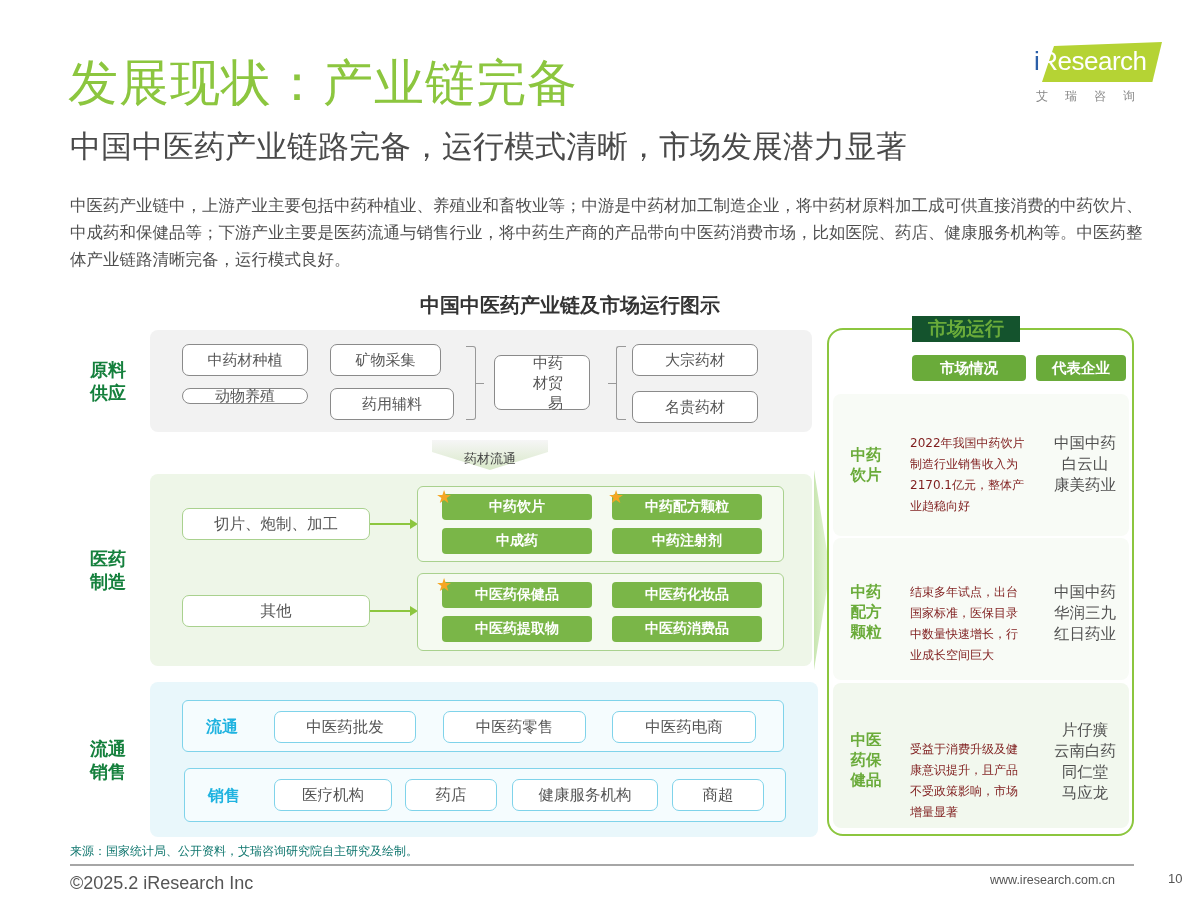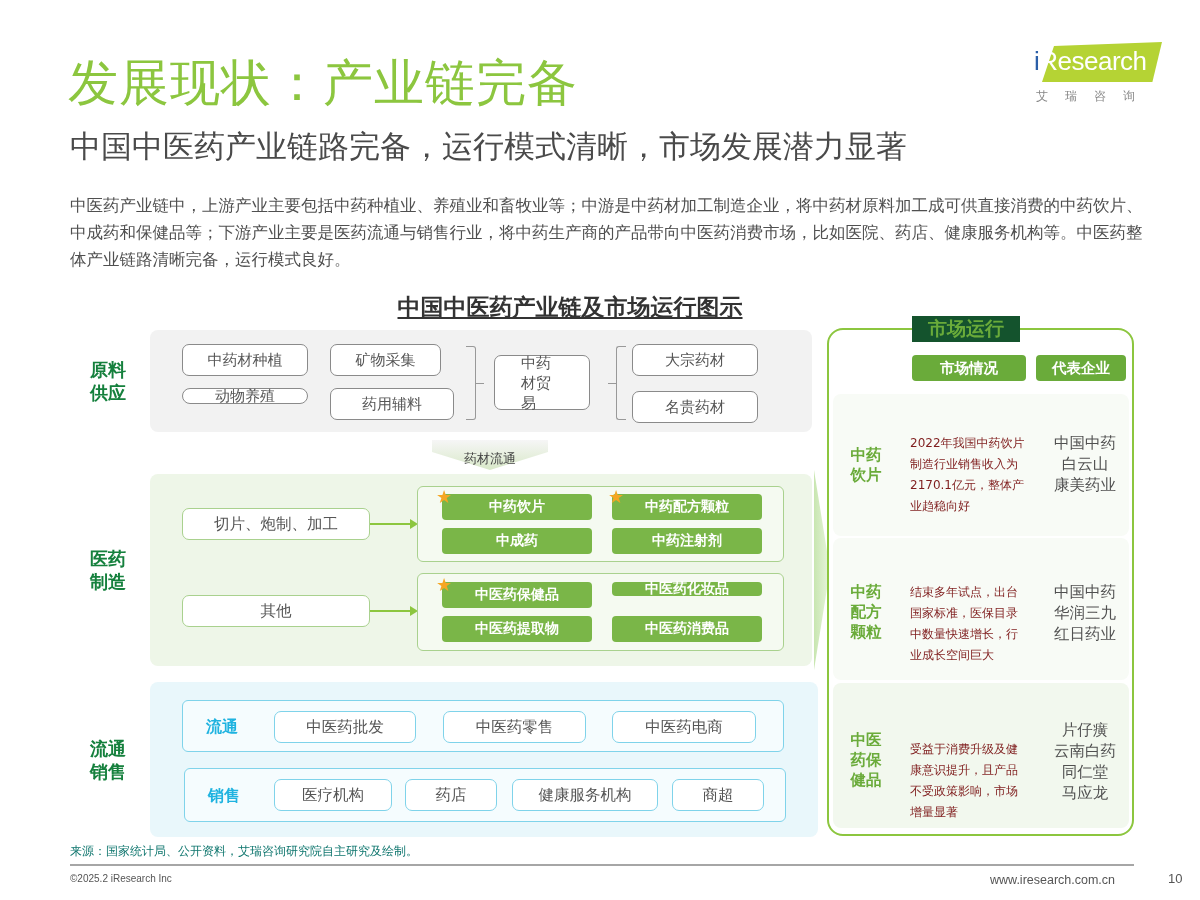--- a/index.html
+++ b/index.html
@@ -10,26 +10,26 @@
   .title { left: 68px; top: 50px; font-size: 50px; color: #8cc63f; letter-spacing: 1px; white-space: nowrap; }
   .subtitle { left: 70px; top: 126px; font-size: 31px; color: #4a4a4a; white-space: nowrap; }
   .intro { left: 70px; top: 192px; width: 1080px; font-size: 16.5px; line-height: 27px; color: #505050; }
 
   .logo { left: 1030px; top: 38px; width: 140px; height: 70px; }
   .logo-bg { position: absolute; left: 12px; top: 4px; width: 120px; height: 40px; background: #b5d334; clip-path: polygon(10% 10%, 100% 0, 92% 100%, 0 100%); }
   .logo-text { position: absolute; left: 4px; top: 8px; font-size: 26px; color: #ffffff; font-family: "Liberation Sans", sans-serif; letter-spacing: -0.5px; }
   .logo-text .i { color: #2b5fa8; }
   .logo-cn { position: absolute; left: 6px; top: 50px; font-size: 12px; color: #888; letter-spacing: 17px; white-space: nowrap; }
 
-  .chart-title { left: 320px; top: 292px; width: 500px; text-align: center; font-size: 23px; font-weight: bold; color: #333; text-decoration: underline; }
+  .chart-title { left: 320px; top: 292px; width: 500px; text-align: center; font-size: 20px; font-weight: bold; color: #333; }
 
   .row-label { font-size: 18px; font-weight: bold; color: #15803d; line-height: 23px; text-align: center; width: 60px; }
 
   .panel-raw { left: 150px; top: 330px; width: 662px; height: 102px; background: #f2f2f2; border-radius: 8px; }
-  .box-outline { border: 1.5px solid #8a8a8a; border-radius: 7px; background: #fff; font-size: 15px; color: #555; display: flex; align-items: center; justify-content: center; text-align: left; line-height: 20px; }
+  .box-outline { border: 1.5px solid #8a8a8a; border-radius: 7px; background: #fff; font-size: 15px; color: #555; display: flex; align-items: center; justify-content: center; text-align: right; line-height: 20px; }
   .bracket-r { border: 1.2px solid #999; border-left: none; width: 10px; height: 74px; border-radius: 0 3px 3px 0; }
   .bracket-l { border: 1.2px solid #999; border-right: none; width: 10px; height: 74px; border-radius: 3px 0 0 3px; }
   .tick { width: 8px; height: 1.2px; background: #999; }
 
   .flow-arrow { left: 432px; top: 440px; width: 116px; height: 30px; }
   .flow-arrow-shape { position: absolute; left: 0; top: 0; width: 116px; height: 30px; background: linear-gradient(#f6f6f6, #d8e8c8); clip-path: polygon(0 0, 100% 0, 100% 40%, 50% 100%, 0 40%); }
   .flow-arrow-label { position: absolute; left: 0; top: 10px; width: 116px; text-align: center; font-size: 13px; color: #444; }
 
   .panel-mfg { left: 150px; top: 474px; width: 662px; height: 192px; background: #eef6e8; border-radius: 8px; }
   .box-green-outline { border: 1.5px solid #a9d18e; border-radius: 7px; background: #fff; font-size: 15.5px; color: #555; display: flex; align-items: center; justify-content: center; }
@@ -51,21 +51,21 @@
   .market-title { left: 912px; top: 316px; width: 108px; background: #14532d; text-align: center; font-size: 19px; font-weight: bold; color: #6aab3a; }
   .hdr { background: #6aab3a; color: #fff; font-weight: bold; font-size: 14.5px; border-radius: 4px; display: flex; align-items: center; justify-content: center; }
   .mrow { left: 833px; width: 296px; background: #f2f8ee; border-radius: 8px; }
   .mrow.alt { background: #f8fbf6; }
   .mcat { font-size: 15.5px; font-weight: bold; color: #6aab3a; line-height: 20px; text-align: center; width: 40px; }
   .mdesc { font-size: 12px; color: #7f1d1d; line-height: 21px; width: 118px; margin-top: 30px; }
   .mcomp { font-size: 15.5px; color: #505050; line-height: 21px; text-align: center; width: 90px; }
 
   .source { left: 70px; top: 843px; font-size: 12px; color: #0f766e; }
   .divider { left: 70px; top: 864px; width: 1064px; height: 2px; background: #a6a6a6; }
-  .copyright { left: 70px; top: 873px; font-size: 10px; color: #555; font-family: "Liberation Sans", sans-serif; }
+  .copyright { left: 70px; top: 873px; font-size: 18px; color: #555; font-family: "Liberation Sans", sans-serif; }
   .website { left: 990px; top: 873px; font-size: 12.5px; color: #555; font-family: "Liberation Sans", sans-serif; }
   .pageno { left: 1168px; top: 871px; font-size: 13px; color: #555; font-family: "Liberation Sans", sans-serif; }
 </style>
 </head>
 <body>
 
 <div class="abs title">发展现状：产业链完备</div>
 <div class="abs subtitle">中国中医药产业链路完备，运行模式清晰，市场发展潜力显著</div>
 <div class="abs intro">中医药产业链中，上游产业主要包括中药种植业、养殖业和畜牧业等；中游是中药材加工制造企业，将中药材原料加工成可供直接消费的中药饮片、中成药和保健品等；下游产业主要是医药流通与销售行业，将中药生产商的产品带向中医药消费市场，比如医院、药店、健康服务机构等。中医药整体产业链路清晰完备，运行模式良好。</div>
 
@@ -118,21 +118,21 @@
 <div class="abs group-green" style="left:417px; top:486px; width:367px; height:76px;"></div>
 <div class="abs pill-green" style="left:442px; top:494px; width:150px; height:26px;">中药饮片</div>
 <div class="abs pill-green" style="left:612px; top:494px; width:150px; height:26px;">中药配方颗粒</div>
 <div class="abs pill-green" style="left:442px; top:528px; width:150px; height:26px;">中成药</div>
 <div class="abs pill-green" style="left:612px; top:528px; width:150px; height:26px;">中药注射剂</div>
 <div class="abs star" style="left:436px; top:488px;">★</div>
 <div class="abs star" style="left:608px; top:488px;">★</div>
 
 <div class="abs group-green" style="left:417px; top:573px; width:367px; height:78px;"></div>
 <div class="abs pill-green" style="left:442px; top:582px; width:150px; height:26px;">中医药保健品</div>
-<div class="abs pill-green" style="left:612px; top:582px; width:150px; height:14px;">中医药化妆品</div>
+<div class="abs pill-green" style="left:612px; top:582px; width:150px; height:26px;">中医药化妆品</div>
 <div class="abs pill-green" style="left:442px; top:616px; width:150px; height:26px;">中医药提取物</div>
 <div class="abs pill-green" style="left:612px; top:616px; width:150px; height:26px;">中医药消费品</div>
 <div class="abs star" style="left:436px; top:576px;">★</div>
 
 <div class="abs panel-dist"></div>
 <div class="abs group-blue" style="left:182px; top:700px; width:602px; height:52px;"></div>
 <div class="abs blue-label" style="left:206px; top:717px;">流通</div>
 <div class="abs box-blue" style="left:274px; top:711px; width:142px; height:32px;">中医药批发</div>
 <div class="abs box-blue" style="left:443px; top:711px; width:143px; height:32px;">中医药零售</div>
 <div class="abs box-blue" style="left:612px; top:711px; width:144px; height:32px;">中医药电商</div>

